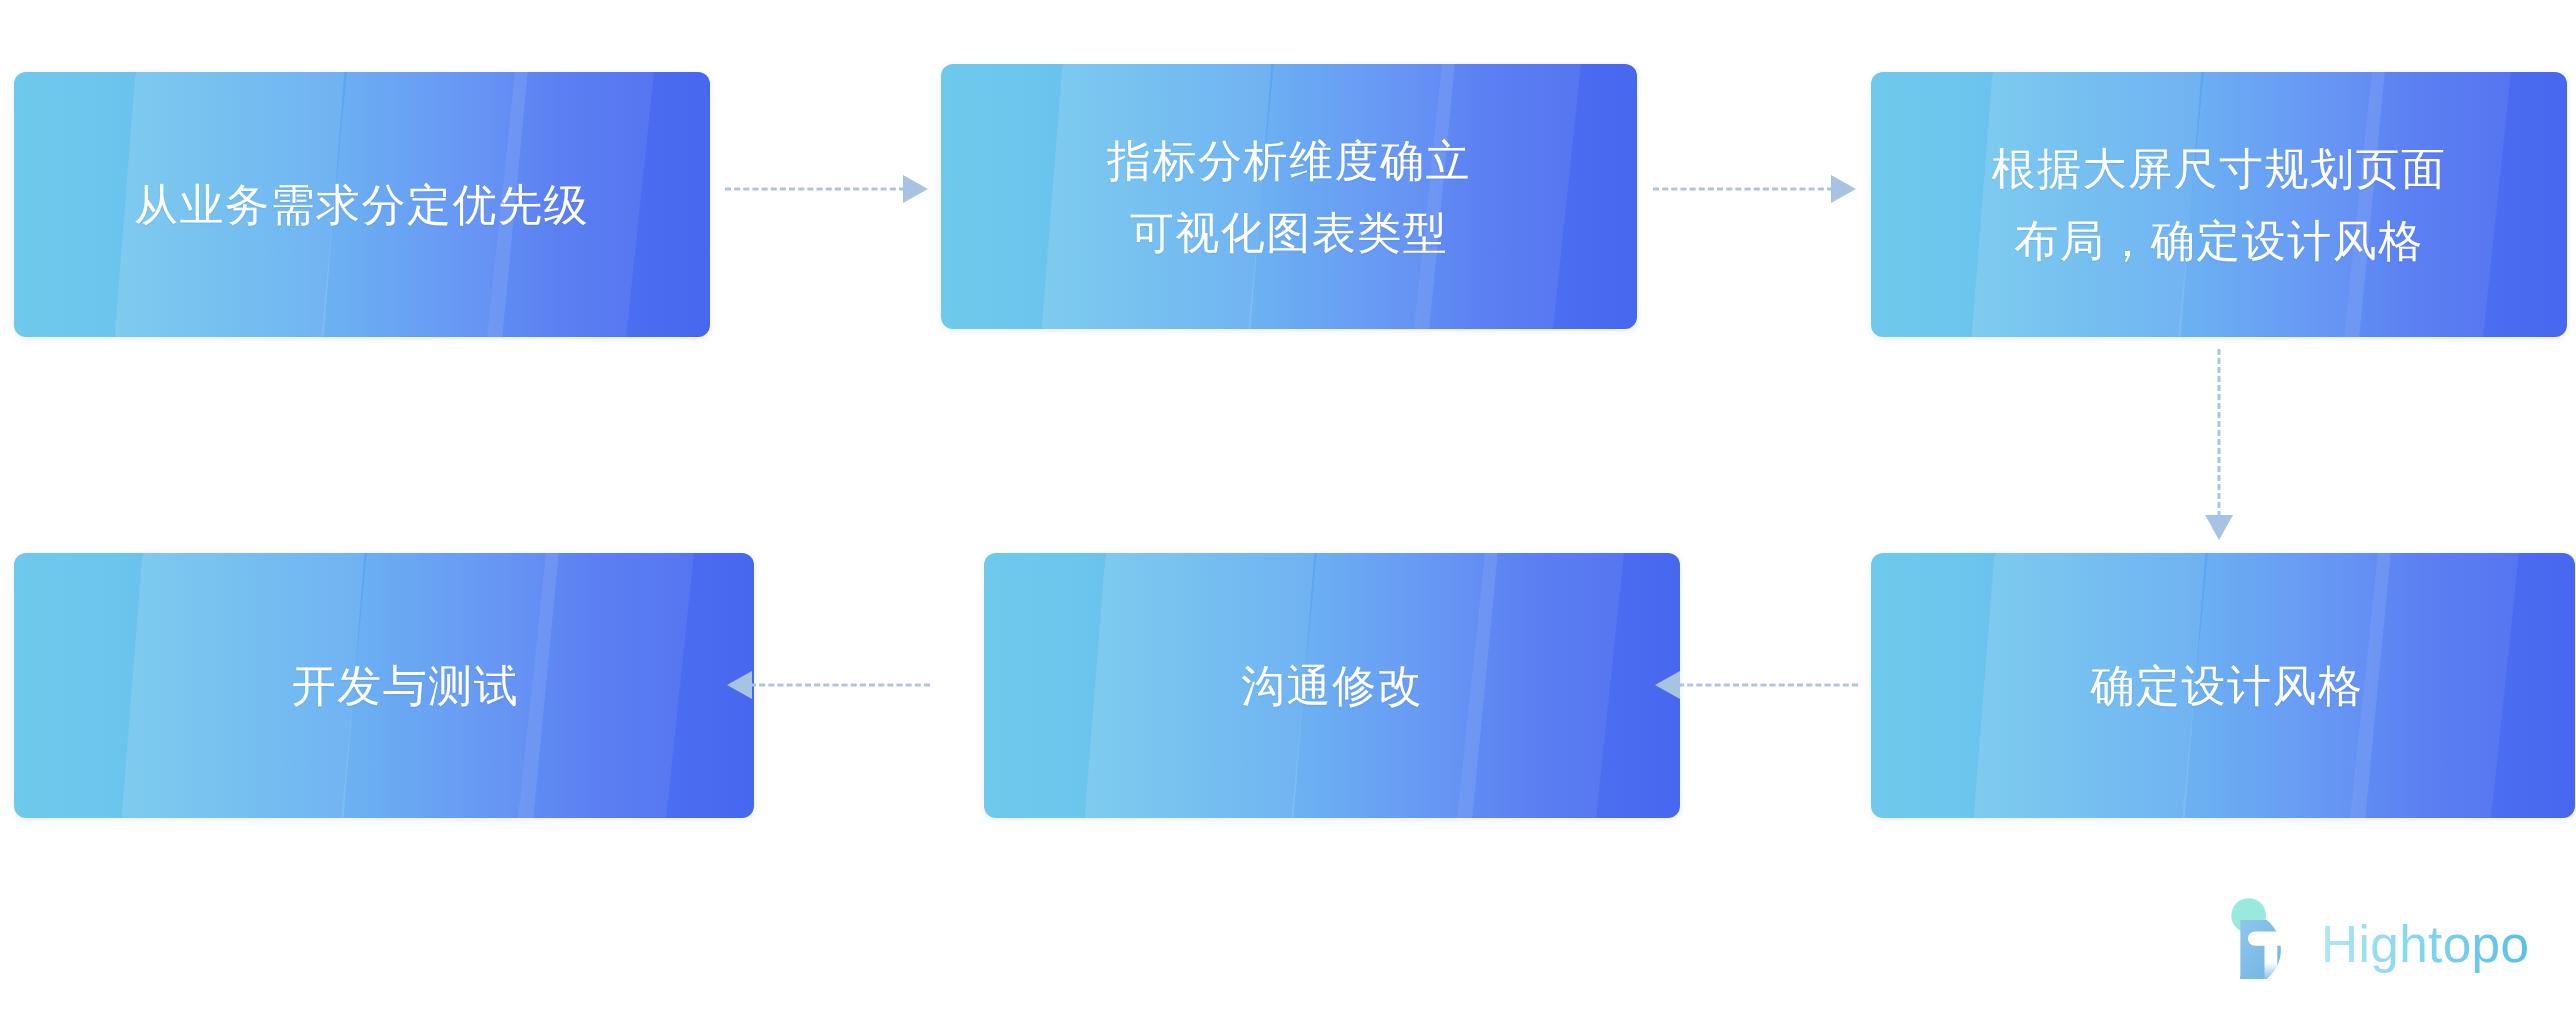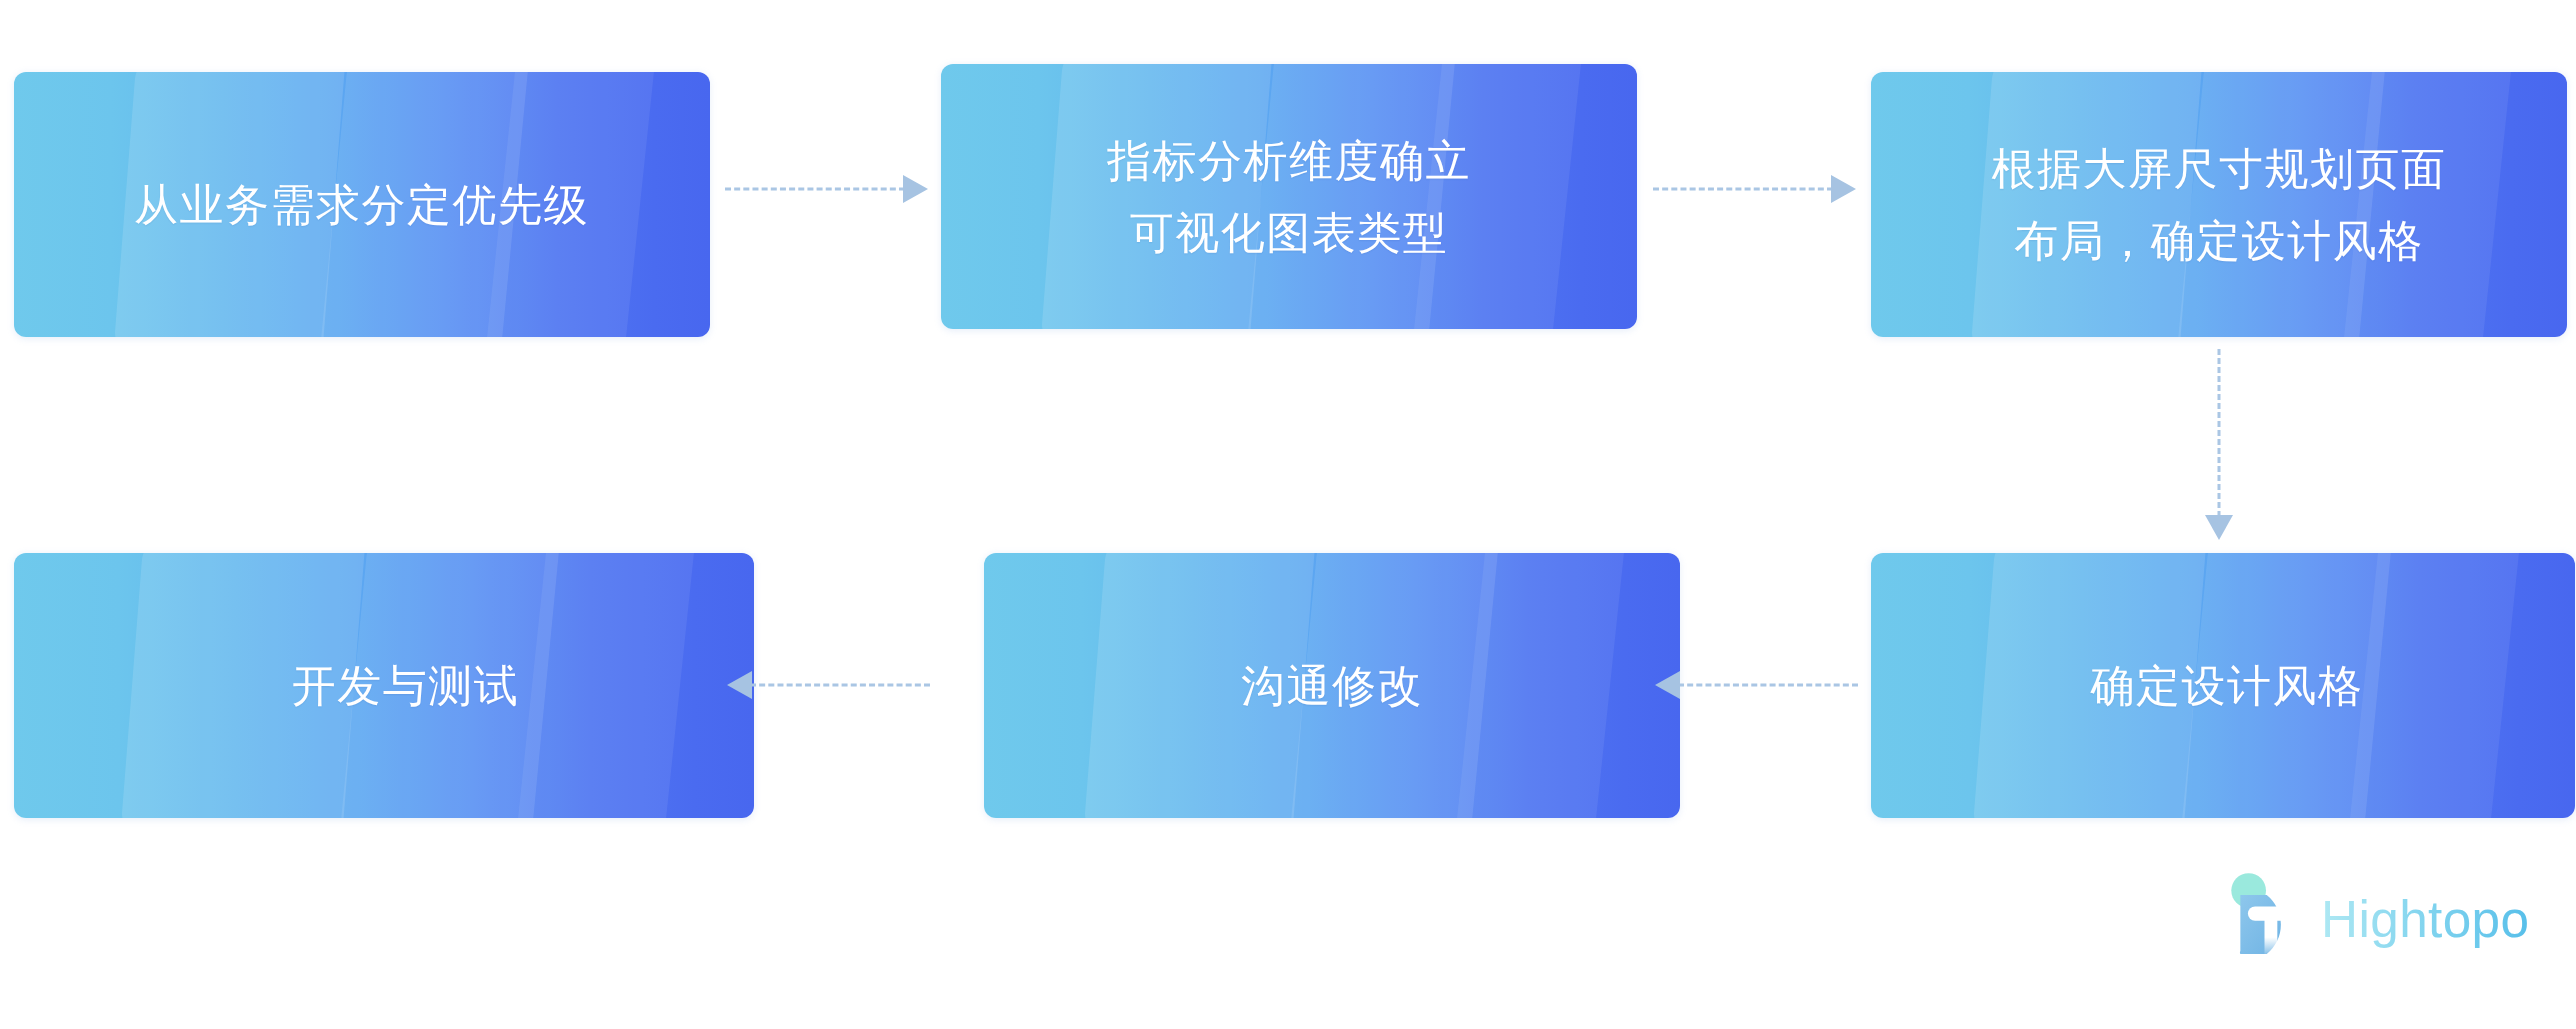--- a/index.html
+++ b/index.html
@@ -160,21 +160,21 @@
   #conn-3 .head-left { left: 2.3px; }
   
   #conn-4 { left: 725px; top: 670px; width: 205px; }
   #conn-4 .dash-h { right: 0; width: 180px; }
   #conn-4 .head-left { left: 2.3px; }
 
   
   #logo {
     position: absolute;
     left: 2223px;
-    top: 867px;
+    top: 892px;
     width: 335px;
     height: 100px;
     z-index: 4;
     display: flex;
     align-items: flex-start;
   }
   #logo svg { display: block; }
 </style>
 </head>
 <body>

